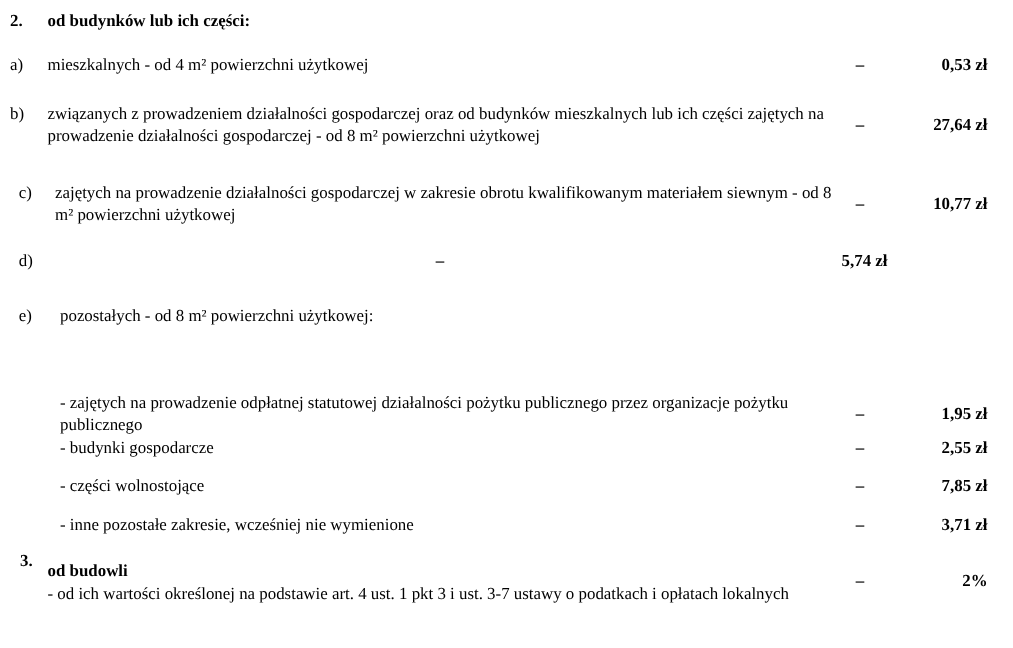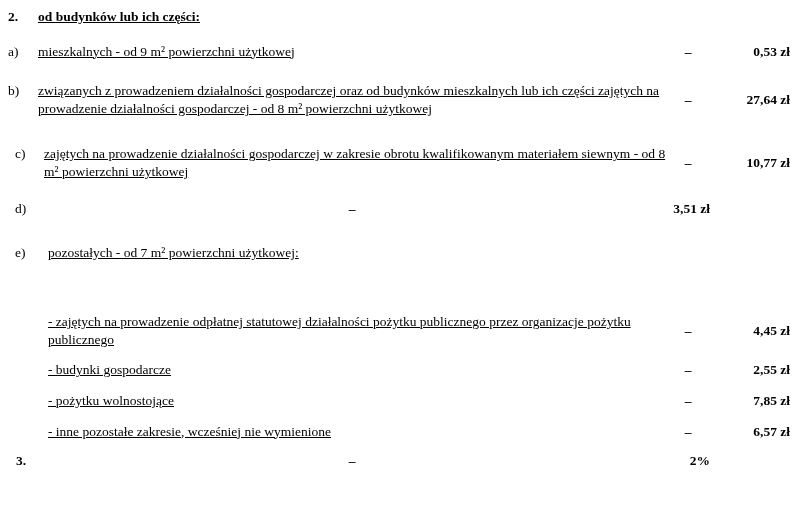--- a/index.html
+++ b/index.html
@@ -14,21 +14,21 @@
     box-sizing: border-box;
     padding: 8px 20px 0 8px;
     overflow: hidden;
   }
   .row {
     display: grid;
     grid-template-columns: 30px 1fr 44px 80px;
     align-items: center;
   }
   .lbl { align-self: start; }
-  .txt { max-width: 650px; align-self: start; text-decoration: underline; }
+  .txt { max-width: 650px; align-self: start; }
   .dash { text-align: center; font-weight: bold; }
   .val { text-align: right; font-weight: bold; white-space: nowrap; font-family: Liberation Serif, serif; }
   .bold { font-weight: bold; }
   .lbl-indent { padding-left: 7px; }
   .txt-indent-sm { padding-left: 6px; }
   .txt-indent { padding-left: 10px; }
   .sec3-text { padding-top: 8px; }
 </style>
 </head>
 <body>
@@ -37,21 +37,21 @@
 
   <div class="row">
     <div class="lbl bold">2.</div>
     <div class="txt bold">od budynków lub ich części:</div>
     <div class="dash"></div>
     <div class="val"></div>
   </div>
 
   <div class="row" style="margin-top:17px">
     <div class="lbl">a)</div>
-    <div class="txt">mieszkalnych - od 9 m² powierzchni użytkowej</div>
+    <div class="txt">mieszkalnych - od 4 m² powierzchni użytkowej</div>
     <div class="dash">–</div>
     <div class="val">0,53 zł</div>
   </div>
 
   <div class="row" style="margin-top:22px">
     <div class="lbl">b)</div>
     <div class="txt">związanych z prowadzeniem działalności gospodarczej oraz od budynków mieszkalnych lub ich części zajętych na prowadzenie działalności gospodarczej - od 8 m² powierzchni użytkowej</div>
     <div class="dash">–</div>
     <div class="val">27,64 zł</div>
   </div>
@@ -59,57 +59,61 @@
   <div class="row" style="margin-top:28px">
     <div class="lbl lbl-indent">c)</div>
     <div class="txt txt-indent-sm">zajętych na prowadzenie działalności gospodarczej w zakresie obrotu kwalifikowanym materiałem siewnym - od 8 m² powierzchni użytkowej</div>
     <div class="dash">–</div>
     <div class="val">10,77 zł</div>
   </div>
 
   <div class="row" style="margin-top:20px">
     <div class="lbl lbl-indent">d)</div>
     <div class="dash">–</div>
-    <div class="val">3,51 zł</div>
+    <div class="val">5,74 zł</div>
   </div>
 
   <div class="row" style="margin-top:26px">
     <div class="lbl lbl-indent">e)</div>
-    <div class="txt txt-indent">pozostałych - od 7 m² powierzchni użytkowej:</div>
+    <div class="txt txt-indent">pozostałych - od 8 m² powierzchni użytkowej:</div>
     <div class="dash"></div>
     <div class="val"></div>
   </div>
 
   <div class="row" style="margin-top:52px">
     <div class="lbl"></div>
     <div class="txt txt-indent">- zajętych na prowadzenie odpłatnej statutowej działalności pożytku publicznego przez organizacje pożytku publicznego</div>
     <div class="dash">–</div>
-    <div class="val">4,45 zł</div>
+    <div class="val">1,95 zł</div>
   </div>
 
-  <div class="row" style="margin-top:13px">
+  <div class="row" style="margin-top:1px">
     <div class="lbl"></div>
     <div class="txt txt-indent">- budynki gospodarcze</div>
     <div class="dash">–</div>
     <div class="val">2,55 zł</div>
   </div>
 
   <div class="row" style="margin-top:13px">
     <div class="lbl"></div>
-    <div class="txt txt-indent">- pożytku wolnostojące</div>
+    <div class="txt txt-indent">- części wolnostojące</div>
     <div class="dash">–</div>
     <div class="val">7,85 zł</div>
   </div>
 
   <div class="row" style="margin-top:13px">
     <div class="lbl"></div>
     <div class="txt txt-indent">- inne pozostałe zakresie, wcześniej nie wymienione</div>
     <div class="dash">–</div>
-    <div class="val">6,57 zł</div>
+    <div class="val">3,71 zł</div>
   </div>
 
   <div class="row" style="margin-top:12px">
     <div class="lbl bold" style="padding-left:8px">3.</div>
+    <div class="txt sec3-text">
+      <div class="bold">od budowli</div>
+      <div>- od ich wartości określonej na podstawie art. 4 ust. 1 pkt 3 i ust. 3-7 ustawy o podatkach i opłatach lokalnych</div>
+    </div>
     <div class="dash" style="align-self:end; padding-bottom:10px">–</div>
     <div class="val" style="align-self:end; padding-bottom:10px">2%</div>
   </div>
 
 </div>
 
 </body></html>

